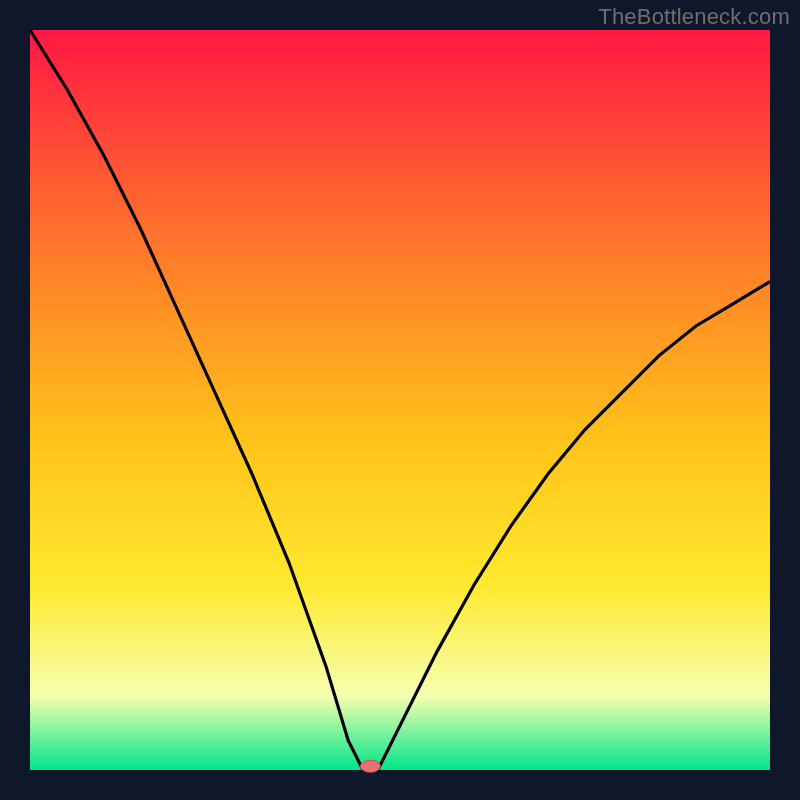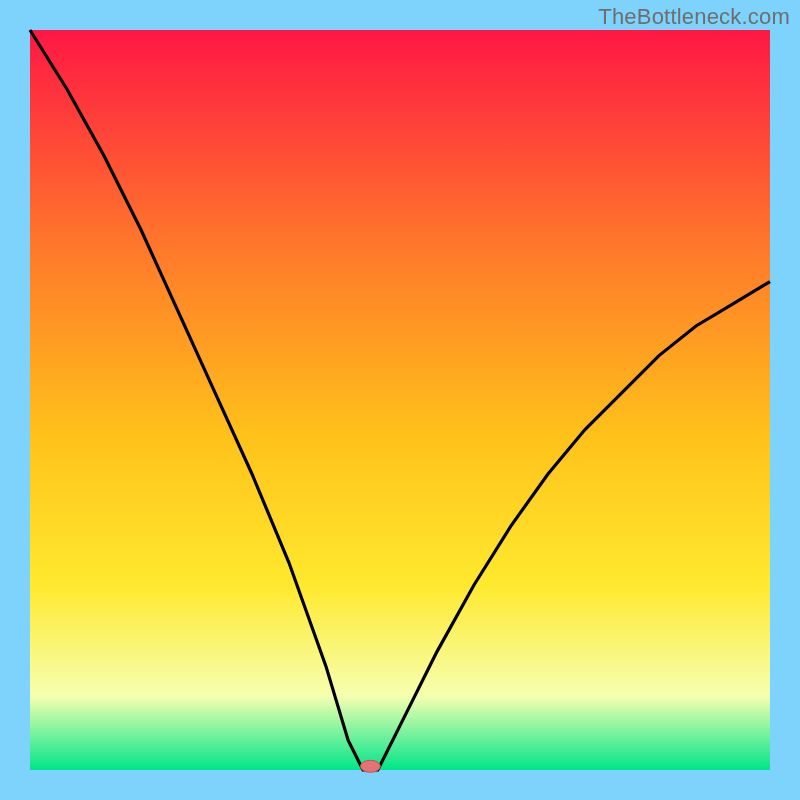--- a/index.html
+++ b/index.html
@@ -8,21 +8,21 @@
     width: 800px;
     height: 800px;
     background: #000;
     overflow: hidden;
     font-family: Arial, Helvetica, sans-serif;
   }
   .frame {
     width: 800px;
     height: 800px;
     position: relative;
-    background: #7dd3fc;
+    background: #0f172a;
   }
   .watermark {
     position: absolute;
     top: 4px;
     right: 10px;
     color: #6e6e6e;
     font-size: 22px;
     font-weight: 500;
     letter-spacing: 0.2px;
     z-index: 10;

